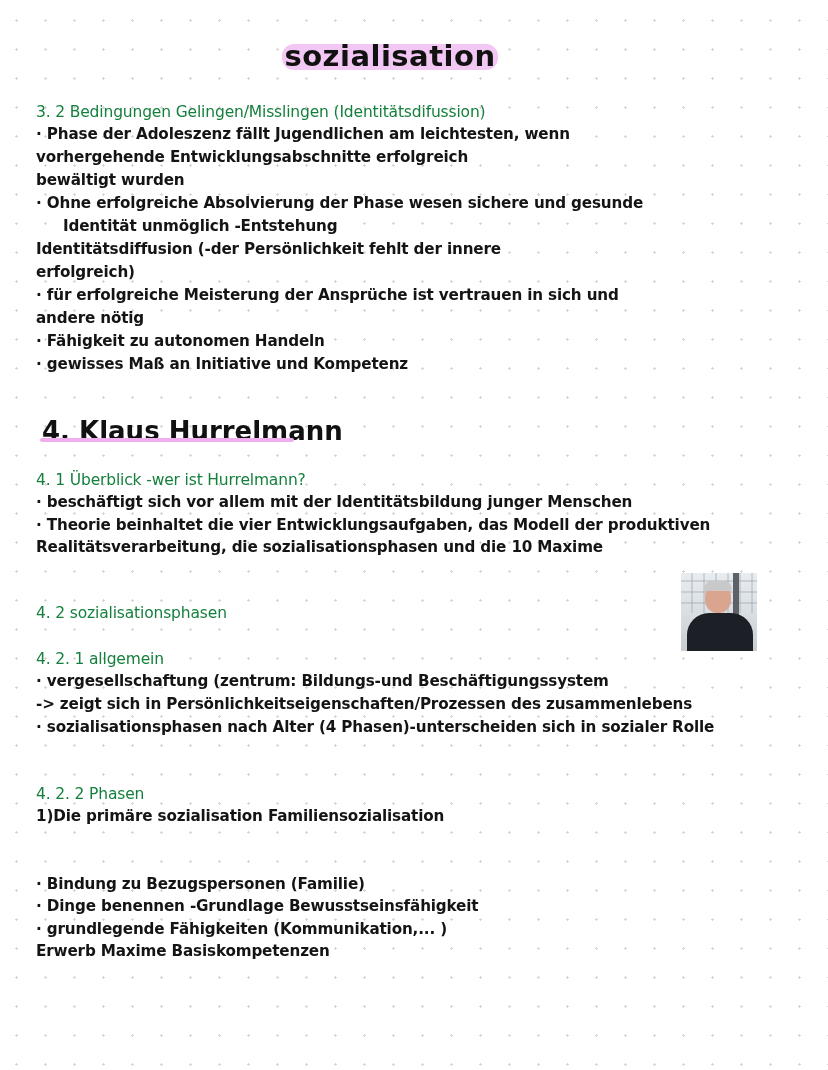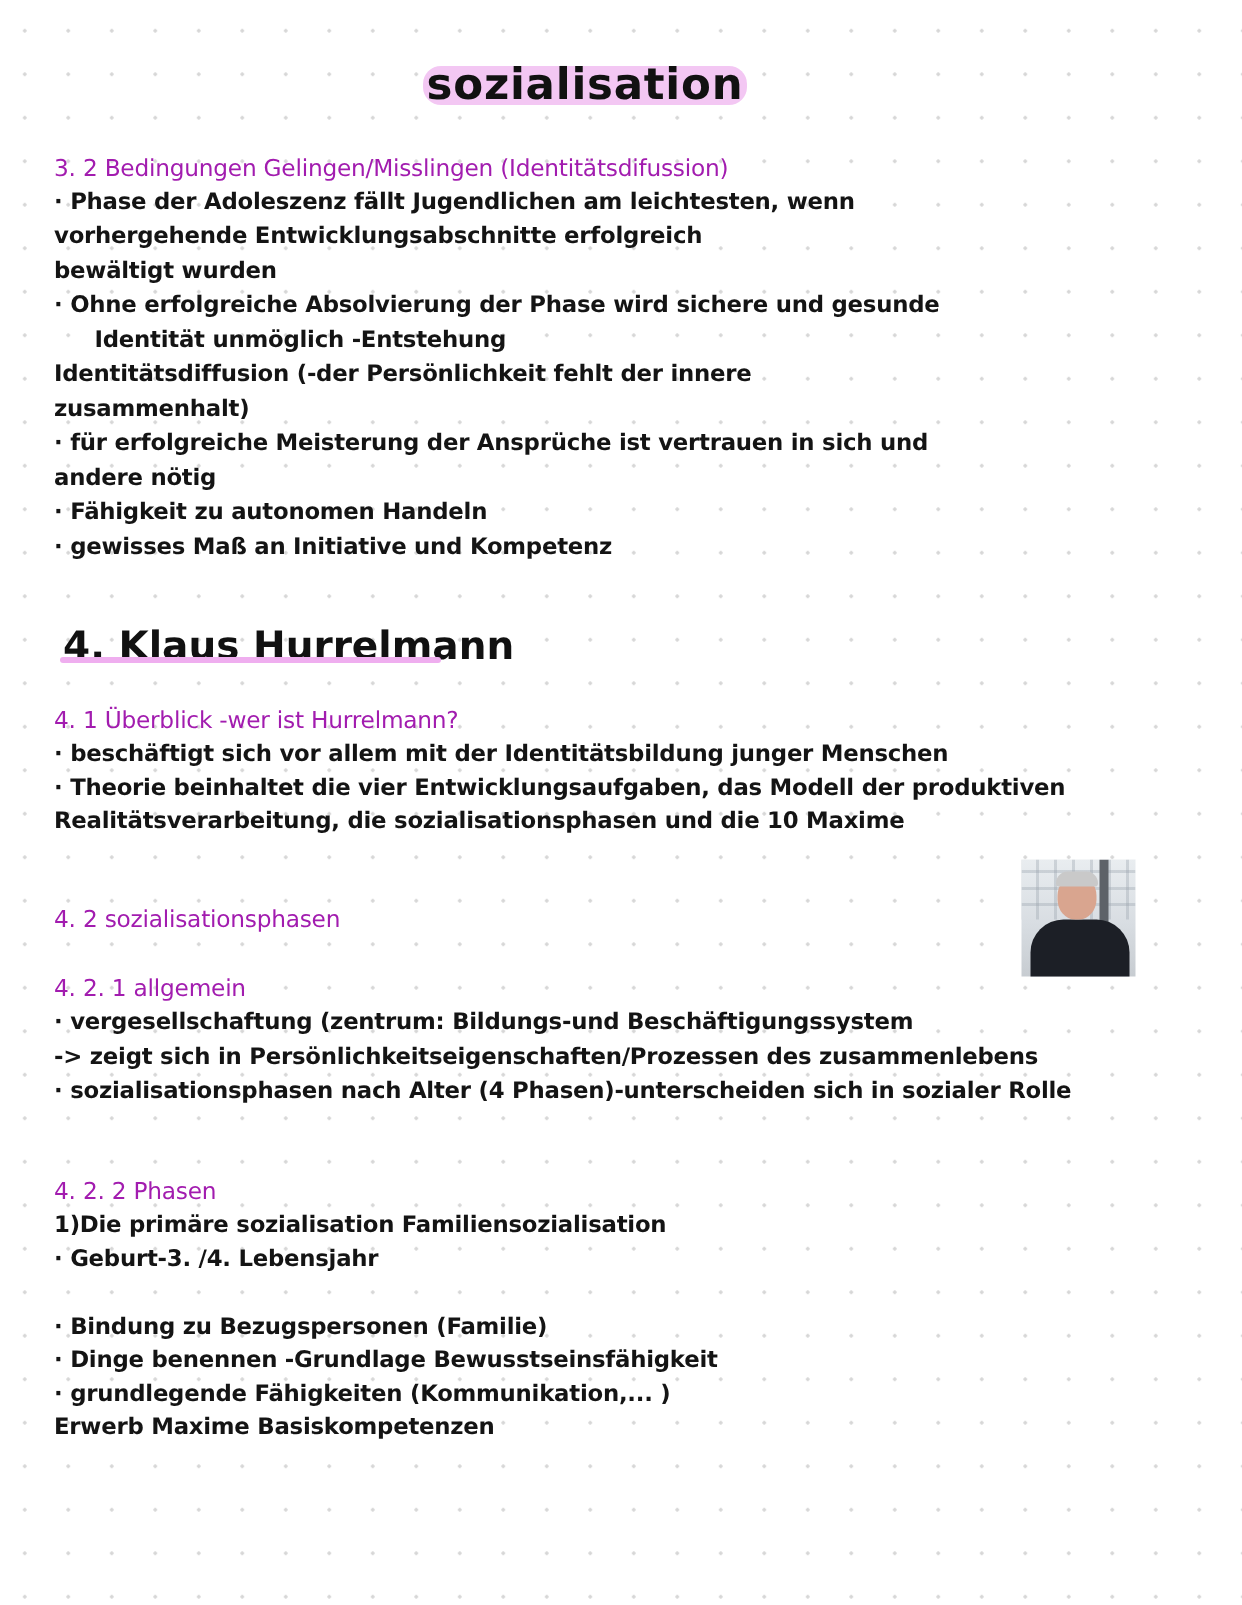--- a/index.html
+++ b/index.html
@@ -34,21 +34,21 @@
     }
     .line {
       position: absolute; left: 36px;
       white-space: nowrap;
       font-weight: bold;
       font-size: 15.2px;
       line-height: 22px;
       letter-spacing: -0.15px;
     }
     .pink {
-      color: #a21caf;
+      color: #15803d;
       font-weight: normal;
       font-size: 15.5px;
     }
     .h2 {
       position: absolute; left: 42px; top: 416px;
       font-size: 26px; font-weight: bold; color: #111;
       white-space: nowrap;
     }
     .h2-underline {
       position: absolute; left: 40px; top: 438px;
@@ -89,24 +89,24 @@
 
   <div class="title-wrap">
     <div class="title-hl"></div>
     <div class="title">sozialisation</div>
   </div>
 
   <div class="line pink" style="top:101px;">3. 2 Bedingungen Gelingen/Misslingen (Identitätsdifussion)</div>
   <div class="line" style="top:123px;">· Phase der Adoleszenz fällt Jugendlichen am leichtesten, wenn</div>
   <div class="line" style="top:146px;">vorhergehende Entwicklungsabschnitte erfolgreich</div>
   <div class="line" style="top:169px;">bewältigt wurden</div>
-  <div class="line" style="top:192px;">· Ohne erfolgreiche Absolvierung der Phase wird sichere und gesunde</div>
+  <div class="line" style="top:192px;">· Ohne erfolgreiche Absolvierung der Phase wesen sichere und gesunde</div>
   <div class="line" style="top:215px;margin-left:27px;">Identität unmöglich -Entstehung</div>
   <div class="line" style="top:238px;">Identitätsdiffusion (-der Persönlichkeit fehlt der innere</div>
-  <div class="line" style="top:261px;">zusammenhalt)</div>
+  <div class="line" style="top:261px;">erfolgreich)</div>
   <div class="line" style="top:284px;">· für erfolgreiche Meisterung der Ansprüche ist vertrauen in sich und</div>
   <div class="line" style="top:307px;">andere nötig</div>
   <div class="line" style="top:330px;">· Fähigkeit zu autonomen Handeln</div>
   <div class="line" style="top:353px;">· gewisses Maß an Initiative und Kompetenz</div>
 
   <div class="h2">4. Klaus Hurrelmann</div>
   <div class="h2-underline"></div>
 
   <div class="line pink" style="top:469px;">4. 1 Überblick -wer ist Hurrelmann?</div>
   <div class="line" style="top:491px;">· beschäftigt sich vor allem mit der Identitätsbildung junger Menschen</div>
@@ -123,19 +123,18 @@
     <div class="hair"></div>
   </div>
 
   <div class="line pink" style="top:648px;">4. 2. 1 allgemein</div>
   <div class="line" style="top:670px;">· vergesellschaftung (zentrum: Bildungs-und Beschäftigungssystem</div>
   <div class="line" style="top:693px;">-&gt; zeigt sich in Persönlichkeitseigenschaften/Prozessen des zusammenlebens</div>
   <div class="line" style="top:716px;">· sozialisationsphasen nach Alter (4 Phasen)-unterscheiden sich in sozialer Rolle</div>
 
   <div class="line pink" style="top:783px;">4. 2. 2 Phasen</div>
   <div class="line" style="top:805px;">1)Die primäre sozialisation Familiensozialisation</div>
-  <div class="line" style="top:828px;">· Geburt-3. /4. Lebensjahr</div>
   <div class="line" style="top:873px;">· Bindung zu Bezugspersonen (Familie)</div>
   <div class="line" style="top:895px;">· Dinge benennen -Grundlage Bewusstseinsfähigkeit</div>
   <div class="line" style="top:918px;">· grundlegende Fähigkeiten (Kommunikation,... )</div>
   <div class="line" style="top:940px;">Erwerb Maxime Basiskompetenzen</div>
 
 </div>
 
 </body></html>

